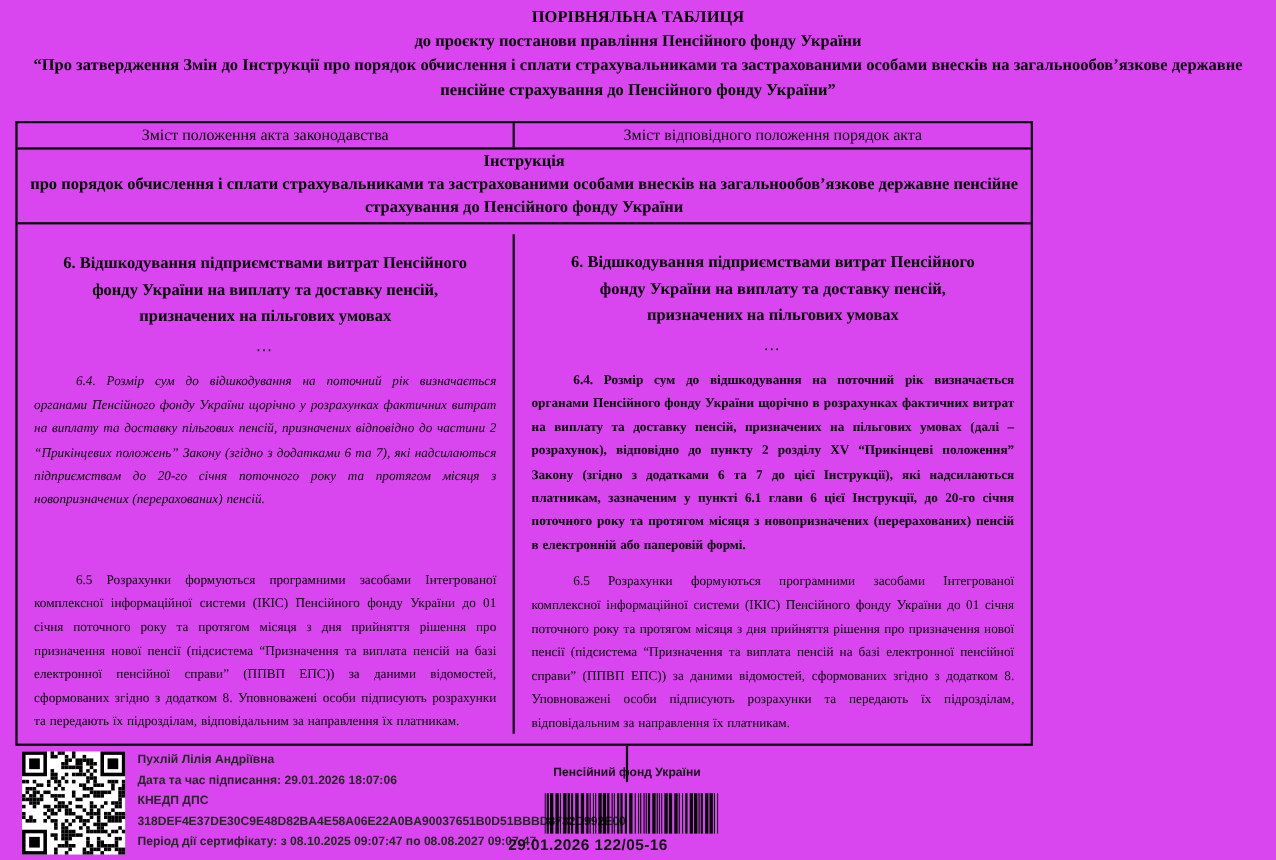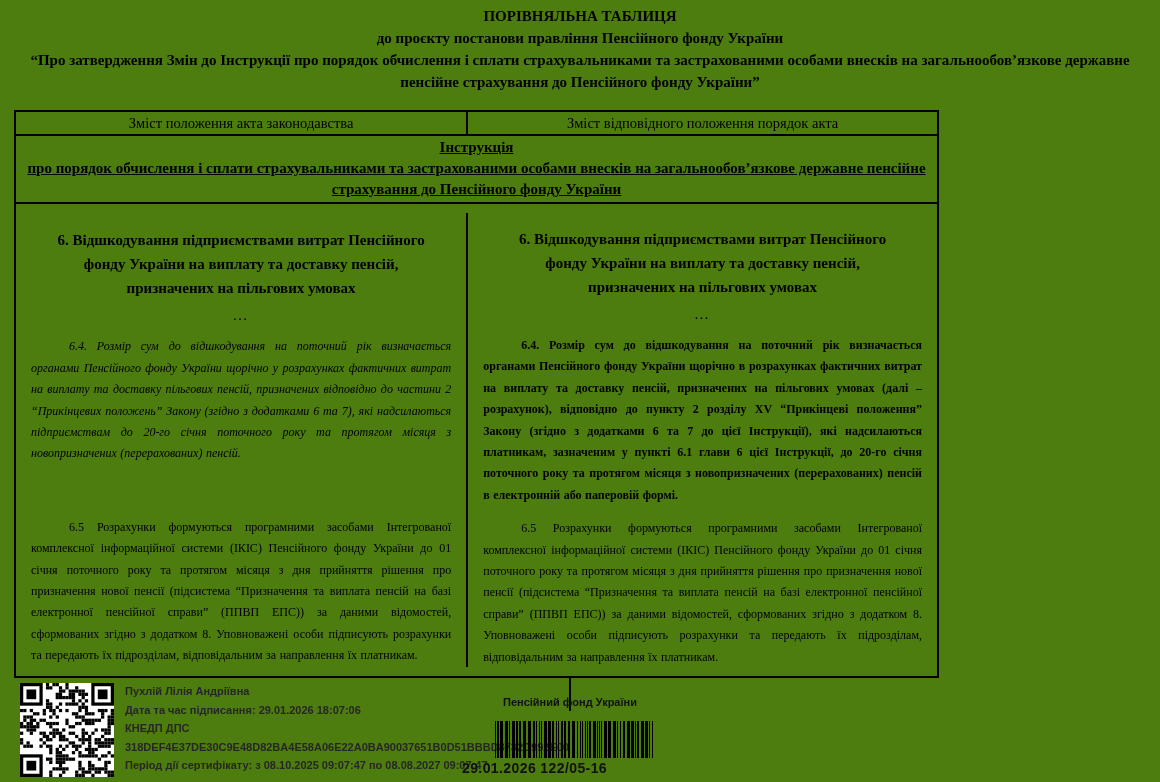--- a/index.html
+++ b/index.html
@@ -1,34 +1,34 @@
 <!DOCTYPE html>
 <html><head>
 <meta charset="utf-8">
 <style>
   html,body { margin:0; padding:0; background:#ffffff; }
   .page {
-    position:relative; width:1160px; height:782px; background:#4d7c0f;
+    position:relative; width:1160px; height:782px; background:#d946ef;
     font-family:"Liberation Serif", serif; color:#000; overflow:hidden;
   }
 
   
   .doc-header { position:absolute; top:5px; left:0; width:100%; text-align:center;
                 font-weight:bold; font-size:15px; line-height:22px; }
   .doc-header .quote { width:1100px; margin:0 auto; }
 
   
   .cmp-table { position:absolute; left:14px; top:110px; width:925px; height:568px;
                border:2px solid #000; box-sizing:border-box; display:flex; flex-direction:column; }
   .thead { display:flex; border-bottom:2px solid #000; }
   .th { box-sizing:border-box; text-align:center; font-size:14.5px; line-height:20px; padding:1px 4px; }
   .th.left  { flex:0 0 49.1%; border-right:2px solid #000; }
   .th.right { flex:1; }
   .span-row { border-bottom:2px solid #000; text-align:center; font-weight:bold;
-              font-size:15px; line-height:21px; padding:1px 10px 2px;text-decoration:underline; }
+              font-size:15px; line-height:21px; padding:1px 10px 2px; }
   .tbody { display:flex; flex:1; min-height:0;align-items:center; }
   .cell { box-sizing:border-box; padding:12px 15px 0; overflow:hidden; }
   .cell.left  { flex:0 0 49.1%; border-right:2px solid #000; }
   .cell.right { flex:1; }
 
   .sec-heading { font-weight:bold; text-align:center; font-size:15px; line-height:24px; margin:3px 26px 0; }
   .dots { text-align:center; font-size:15px; line-height:15px; margin-top:8px; letter-spacing:2px; }
 
   .para { font-size:12px; line-height:21.4px; text-align:justify; text-indent:38px; margin:0;
           word-spacing:0.5px; }

